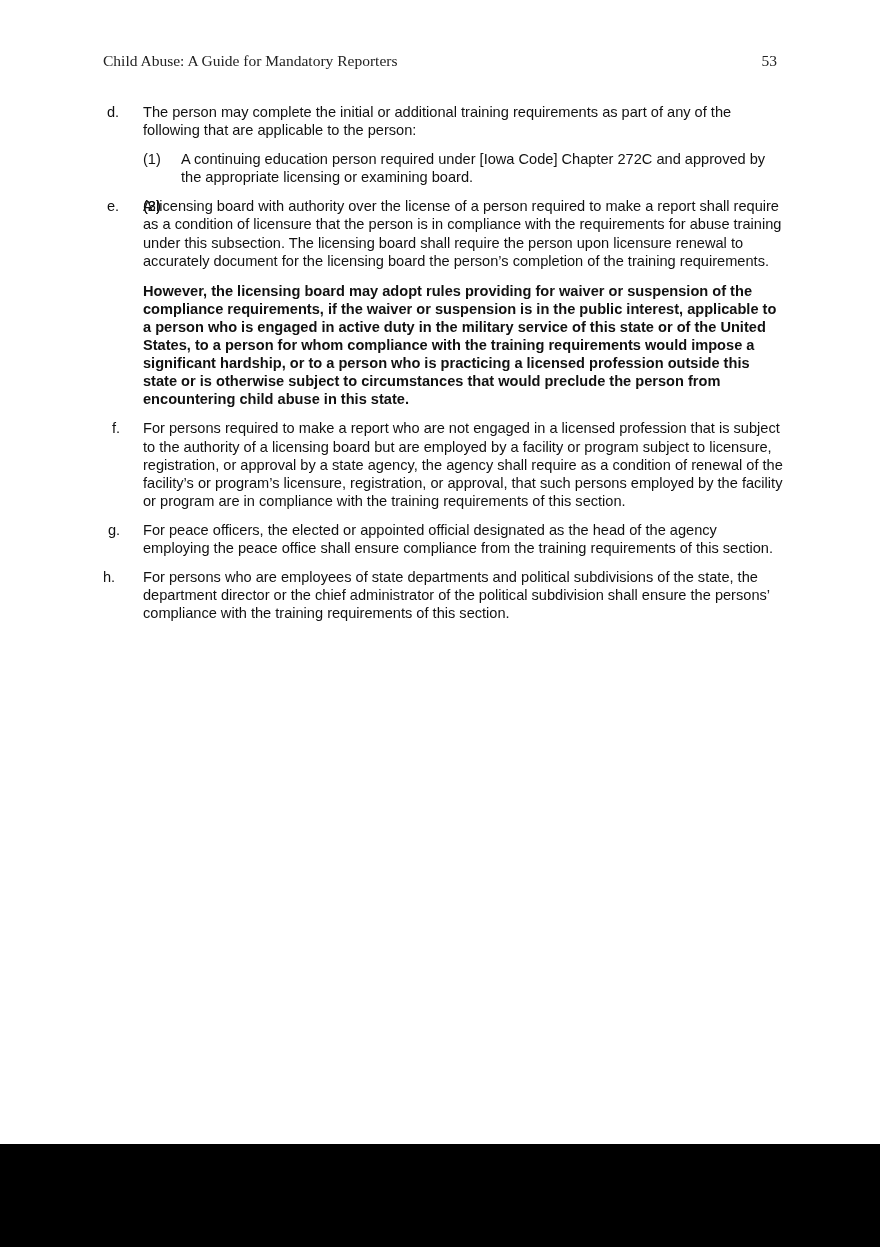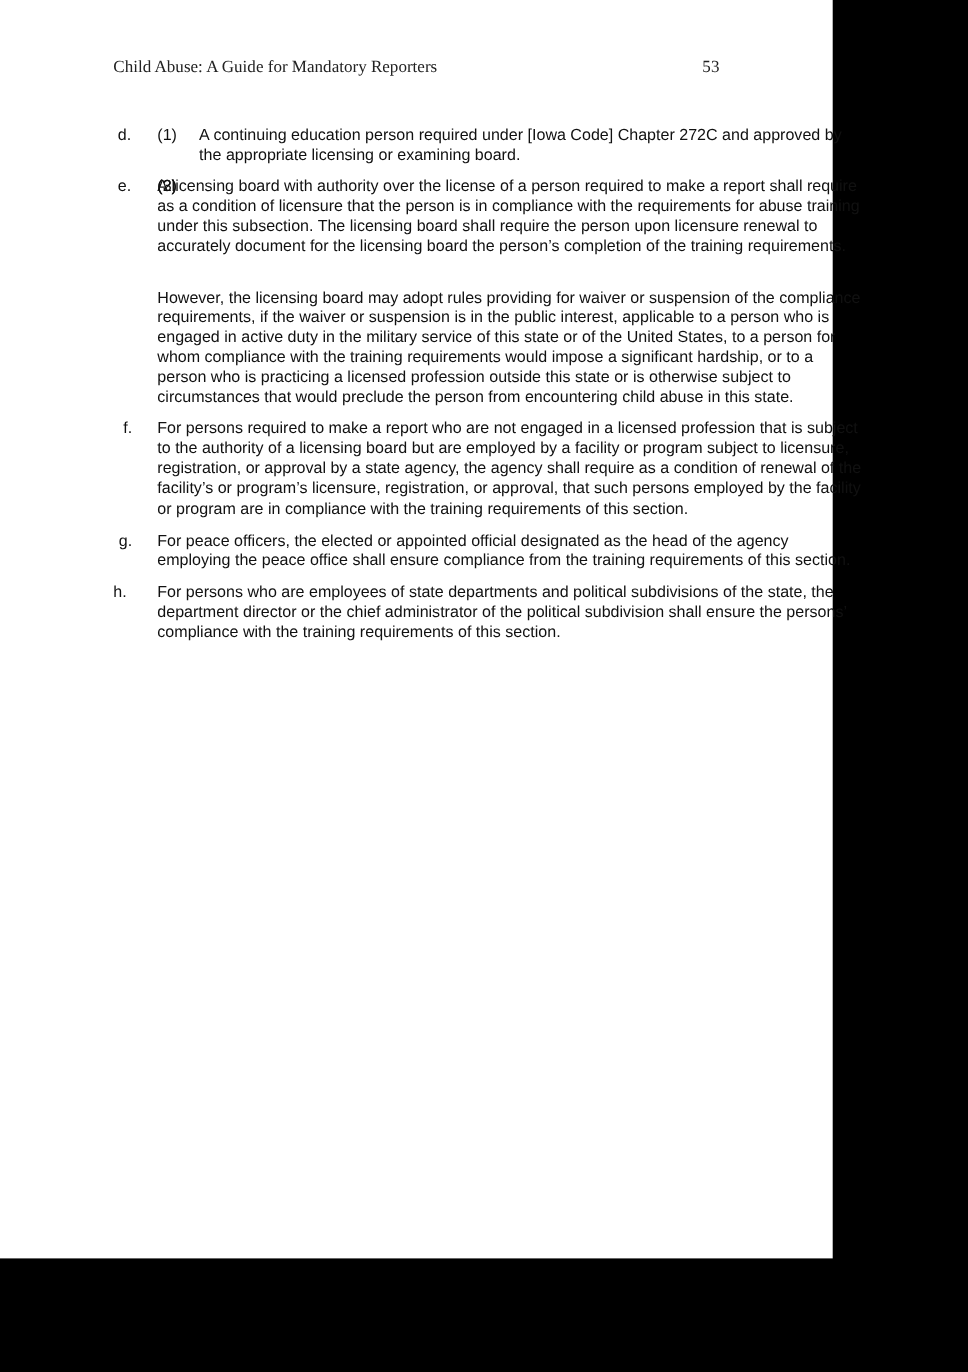--- a/index.html
+++ b/index.html
@@ -1,46 +1,47 @@
 <!DOCTYPE html>
 <html><head>
   <meta charset="utf-8">
   <style>
     html, body { margin: 0; padding: 0; }
     body { width: 880px; height: 1247px; background: #000; position: relative; overflow: hidden; }
-    .page { position: absolute; left: 0; top: 0; width: 757px; height: 1144px; background: #fff; color: #111; }
+    .page { position: absolute; left: 0; top: 0; width: 880px; height: 1144px; background: #fff; color: #111; }
     .header { position: absolute; top: 52px; left: 103px; right: 103px; height: 20px;
       font-family: "Liberation Serif", "DejaVu Serif", serif; font-size: 15.5px; color: #222; }
     .header .title { position: absolute; left: 0; top: 0; }
     .header .pnum { position: absolute; right: 0; top: 0; }
     .body { position: absolute; top: 103px; left: 103px; width: 680px;
       font-family: "Liberation Sans", "DejaVu Sans", sans-serif; font-size: 14.6px; line-height: 18.1px; color: #111; }
     .item { position: relative; padding-left: 40px; margin-bottom: 11px; }
     .item .lbl { position: absolute; left: 4px; top: 0; }
     .item.f .lbl { left: 9px; }
     .item.g .lbl { left: 5px; }
     .item.h .lbl { left: 0px; }
     .sub { position: relative; padding-left: 78px; margin-left: -40px; margin-top: 11px; margin-bottom: 11px; }
     .sub .lbl { position: absolute; left: 40px; top: 0; }
     .subs { margin-top: 11px; }
-    .para2 { margin-top: 28px; }
+    .para2 { margin-top: 12px; font-weight: bold; }
     p { margin: 0; }
   </style>
 </head>
 <body>
 
 <div class="page">
   <div class="header">
     <span class="title">Child Abuse:  A Guide for Mandatory Reporters</span>
     <span class="pnum">53</span>
   </div>
 
   <div class="body">
     <div class="item d">
       <span class="lbl">d.</span>
+      <p>The person may complete the initial or additional training requirements as part of any of the following that are applicable to the person:</p>
       <div class="subs">
         <div class="sub">
           <span class="lbl">(1)</span>
           <p>A continuing education person required under [Iowa Code] Chapter 272C and approved by the appropriate licensing or examining board.</p>
         </div>
         <div class="sub">
           <span class="lbl">(2)</span>
         </div>
         <div class="sub">
           <span class="lbl">(3)</span>

